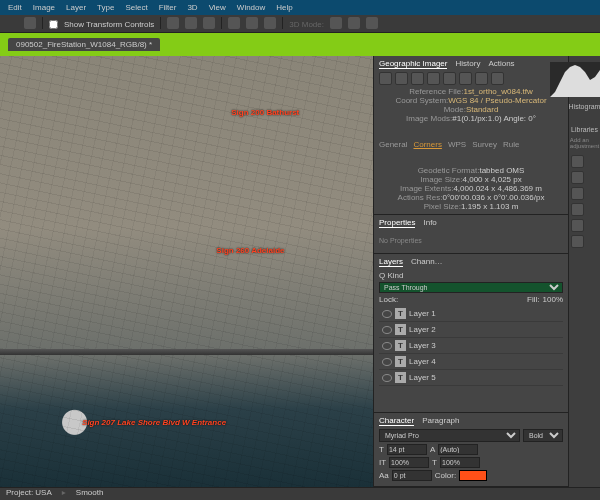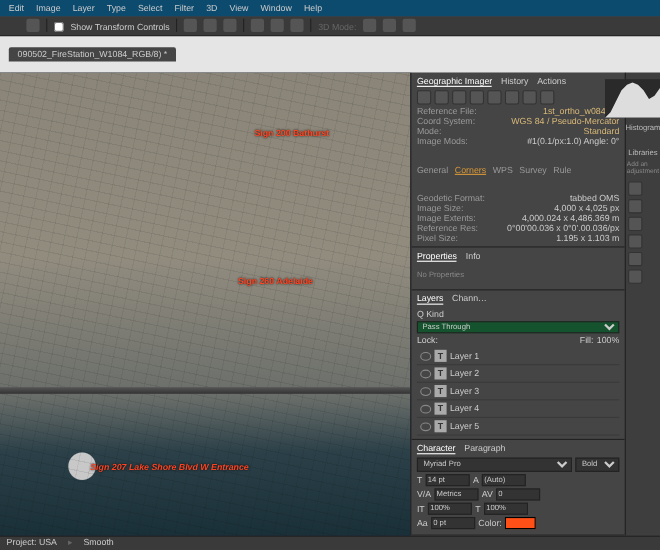--- a/index.html
+++ b/index.html
@@ -3,35 +3,35 @@
 <meta charset="utf-8">
 <style>
 *{margin:0;padding:0;box-sizing:border-box;font-family:Tahoma,Arial,sans-serif;font-size:8px;color:#ccc}
 body{background:#454545;width:600px;height:500px;overflow:hidden}
 .app{display:flex;flex-direction:column;height:100%}
 .menubar{display:flex;gap:11px;padding:3px 8px;background:#0c4a6e;font-size:9px}
 .menubar span{cursor:pointer}
 .toolbar{display:flex;gap:6px;align-items:flex-end;padding:3px 24px;background:#3a3a3a;border-bottom:1px solid #222;height:18px}
 .toolbar .ico{width:12px;height:12px;background:#555;border-radius:2px}
 .toolbar .sep{width:1px;height:12px;background:#222}
-.tabbar{display:flex;padding:0 8px;background:#e5e5e5;height:33px;align-items:center;font-size:8px}
+.tabbar{display:flex;padding:0 8px;background:#84cc16;height:23px;align-items:center;font-size:8px}
 .tab{background:#454545;padding:2px 8px;border-radius:2px 2px 0 0}
 .main{flex:1;display:flex;overflow:hidden}
-.canvas{flex:1;background:#0f172a;position:relative;overflow:hidden}
+.canvas{flex:1;background:#ffffff;position:relative;overflow:hidden}
 .aerial{position:absolute;inset:0;background:linear-gradient(180deg,#8a8578 0%,#928c7f 40%,#6a6e6a 70%,#2b4048 82%,#1a3038 100%);}
 .aerial::before{content:"";position:absolute;inset:0;background:repeating-linear-gradient(12deg,rgba(0,0,0,.08) 0 1px,transparent 1px 9px),repeating-linear-gradient(102deg,rgba(0,0,0,.06) 0 1px,transparent 1px 11px),radial-gradient(circle at 20% 85%,#c8c8c8 0 12px,transparent 13px)}
 .aerial::after{content:"";position:absolute;left:0;right:0;top:68%;height:6px;background:linear-gradient(180deg,#555,#333)}
 .label{position:absolute;color:#ff4422;font-size:8px;font-weight:600;text-shadow:0 0 2px #000}
 .panels{width:195px;background:#454545;display:flex;flex-direction:column;border-left:1px solid #222;overflow:hidden}
 .panel{border-bottom:1px solid #222;padding:3px 5px}
 .ptabs{display:flex;gap:8px;font-size:8px;margin-bottom:3px}
 .ptabs .active{color:#fff;border-bottom:1px solid #fff}
 .icorow{display:flex;gap:3px;margin:2px 0}
 .icorow .b{width:13px;height:13px;background:#555;border:1px solid #333;border-radius:2px}
-.kv{display:flex;justify-content:space-between;font-size:7px;margin:0 0}
+.kv{display:flex;justify-content:center;font-size:7px;margin:0 0}
 .kv .k{color:#999}
 .kv .v{color:#d8b878}
 .subt{display:flex;gap:6px;font-size:7px;margin:17px 0}
 .subt span{color:#999}
 .subt .active{color:#d89838;text-decoration:underline}
 .histo{width:70px;height:35px;background:#2a2a2a;position:relative;margin:2px 0}
 .histo svg{width:100%;height:100%}
 .layers{flex:1;overflow:auto}
 .layer{display:flex;align-items:center;gap:3px;padding:2px 3px;font-size:7px;border-bottom:1px solid #3a3a3a}
 .eye{width:10px;height:8px;border:1px solid #888;border-radius:50%}
@@ -136,21 +136,21 @@
           </div>
         <div class="kv">
             <span class="k">Image Size:</span>
             <span style="color:#ccc">4,000 x 4,025 px</span>
           </div>
         <div class="kv">
             <span class="k">Image Extents:</span>
             <span style="color:#ccc">4,000.024 x 4,486.369 m</span>
           </div>
         <div class="kv">
-            <span class="k">Reference Res:</span>
+            <span class="k">Actions Res:</span>
             <span style="color:#ccc">0°00'00.036 x 0°0'.00.036/px</span>
           </div>
         <div class="kv">
             <span class="k">Pixel Size:</span>
             <span style="color:#ccc">1.195 x 1.103 m</span>
           </div>
       </div>
       <div class="panel">
         <div class="ptabs" id="proptabs">
             <span class="active">Properties</span>
@@ -212,26 +212,20 @@
           </div>
         <div class="row">
             <select style="flex:1"><option>Myriad Pro</option></select>
             <select><option>Bold</option></select>
           </div>
         <div class="row">
             <span>T</span>
             <input value="14 pt" style="">
             <span>A</span>
             <input value="(Auto)" style="">
-          </div>
-        <div class="row">
-            <span>V/A</span>
-            <input value="Metrics" style="">
-            <span>AV</span>
-            <input value="0" style="">
           </div>
         <div class="row">
             <span>IT</span>
             <input value="100%" style="">
             <span>T</span>
             <input value="100%" style="">
           </div>
         <div class="row">
             <span>Aa</span>
             <input value="0 pt" style="">

